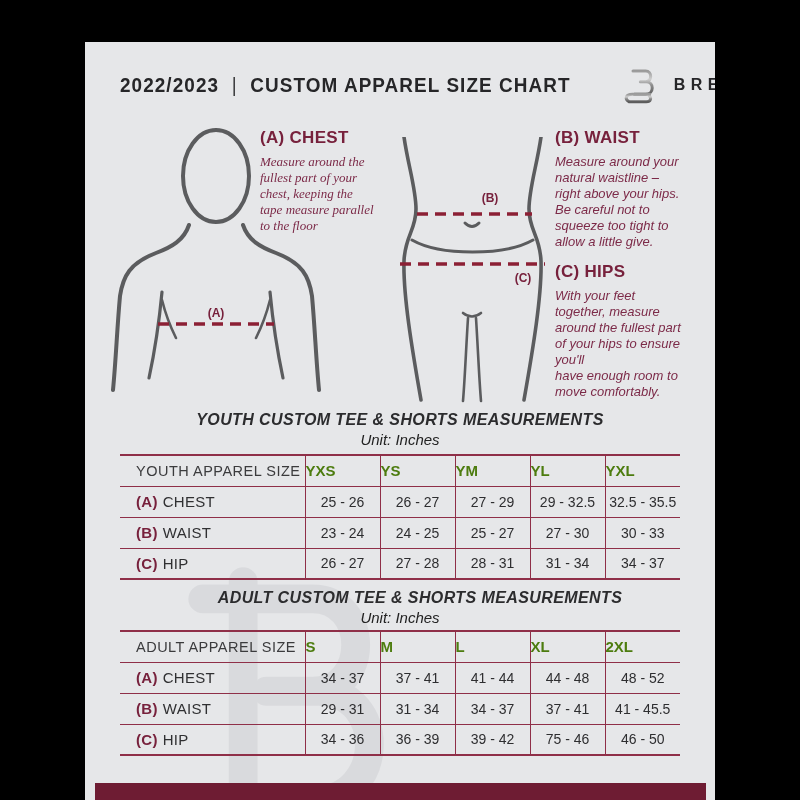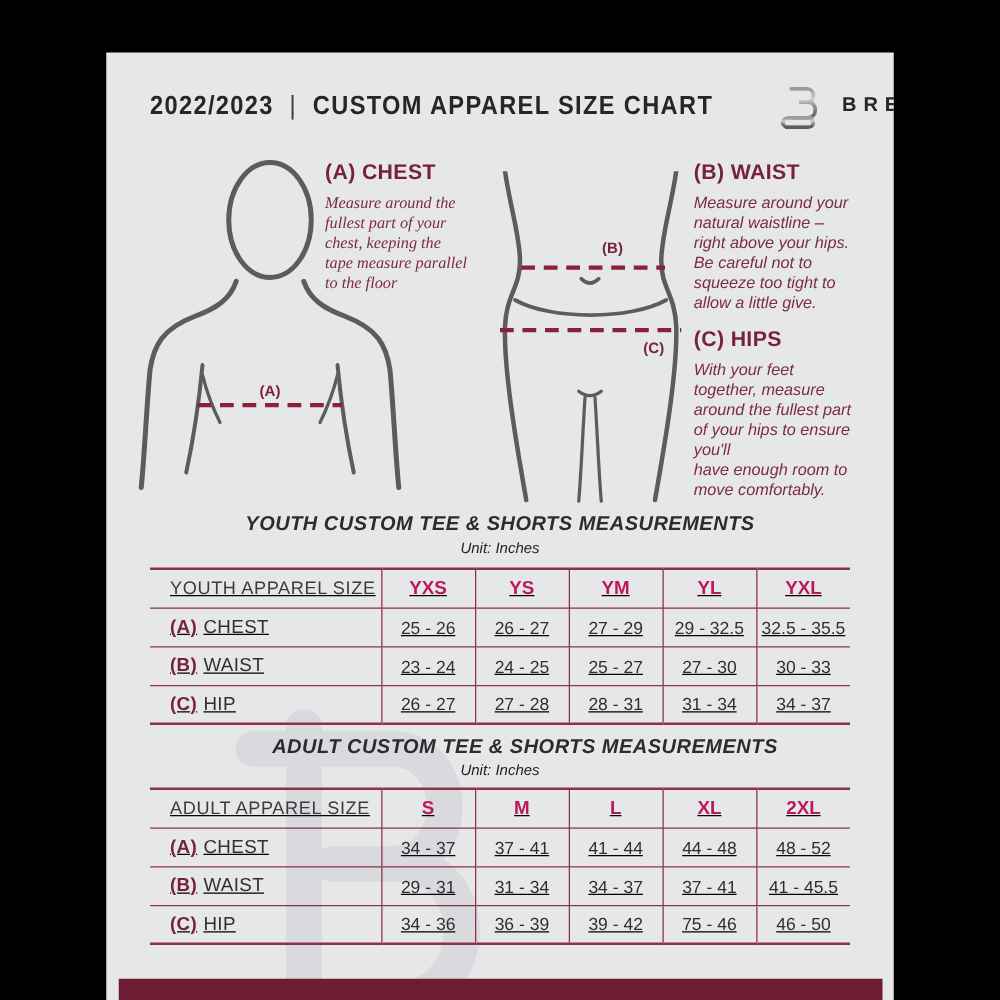--- a/index.html
+++ b/index.html
@@ -25,28 +25,28 @@
   .brand-text{font-weight:bold;font-size:16px;letter-spacing:5.5px;color:#262628;margin-left:13px;}
 
   
   .fig-svg{position:absolute;z-index:1;}
   .measure-heading{position:absolute;font-weight:bold;font-size:17px;color:var(--maroon);letter-spacing:.3px;z-index:2;}
   .measure-desc{position:absolute;font-style:italic;font-size:13px;line-height:16px;color:#7c2a48;white-space:pre-line;z-index:2;}
   .marker-label{position:absolute;transform:translateX(-50%);font-weight:bold;font-size:12px;color:var(--maroon);z-index:2;pointer-events:none;}
 
   
   .tbl-title{position:absolute;left:0;width:630px;text-align:center;font-weight:bold;font-size:16px;letter-spacing:.4px;color:var(--ink);z-index:2;font-style:italic;}
-  .tbl-unit{position:absolute;left:0;width:630px;text-align:center;font-style:italic;font-size:12px;color:#222;z-index:2;}
-  table.size-table{position:absolute;left:35px;width:560px;border-collapse:collapse;table-layout:fixed;z-index:2;text-decoration:underline;}
+  .tbl-unit{position:absolute;left:0;width:630px;text-align:center;font-style:italic;font-size:15px;color:#222;z-index:2;}
+  table.size-table{position:absolute;left:35px;width:560px;border-collapse:collapse;table-layout:fixed;z-index:2;}
   .size-table th,.size-table td{border:1px solid var(--tborder);height:31px;vertical-align:middle;background:transparent;}
   .size-table tr>*:first-child{border-left:none;width:185px;text-align:left;padding-left:16px;}
   .size-table tr>*:last-child{border-right:none;}
   .size-table thead th{border-top:2px solid var(--tborder);}
   .size-table tbody tr:last-child td{border-bottom:2px solid var(--tborder);}
-  .size-table thead th{font-weight:bold;font-size:15px;color:#be185d;text-align:center;}
+  .size-table thead th{font-weight:bold;font-size:15px;color:#4d7c0f;text-align:left;}
   .size-table thead th.label-col{font-weight:normal;font-size:14.5px;letter-spacing:.5px;color:#3b3b3d;}
   .size-table td{font-size:14px;color:#2e2e30;text-align:center;}
   .size-table td.row-label{font-size:15px;color:#303032;letter-spacing:.3px;}
   .size-table .marker{font-weight:bold;color:var(--maroon);margin-right:5px;}
 
   
   .watermark{position:absolute;left:12px;top:505px;z-index:0;opacity:.8;}
   .footer-bar{position:absolute;left:10px;top:741px;width:611px;height:49px;background:var(--maroon-deep);z-index:2;}
 </style>
 </head>

